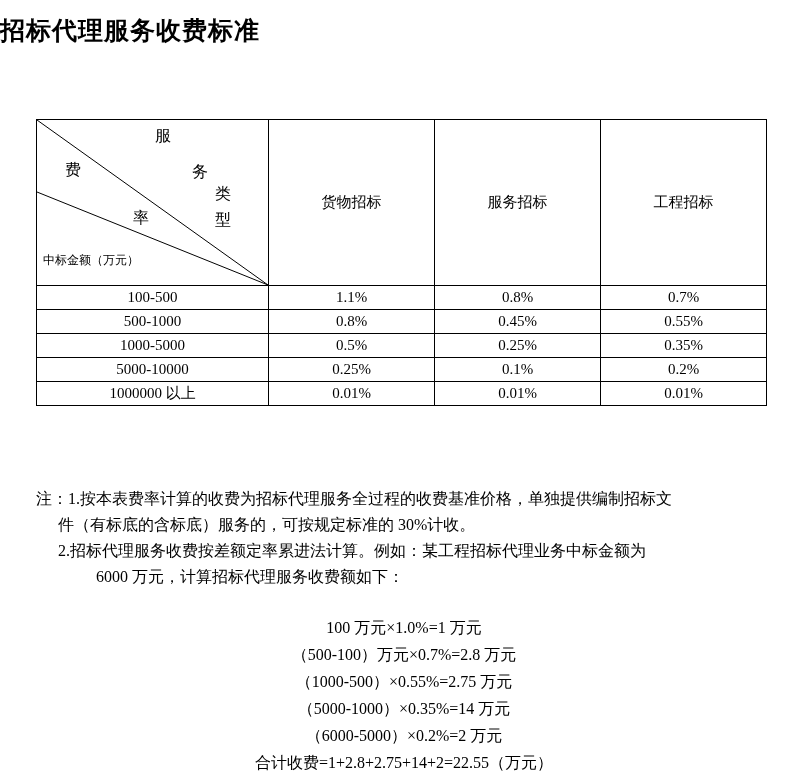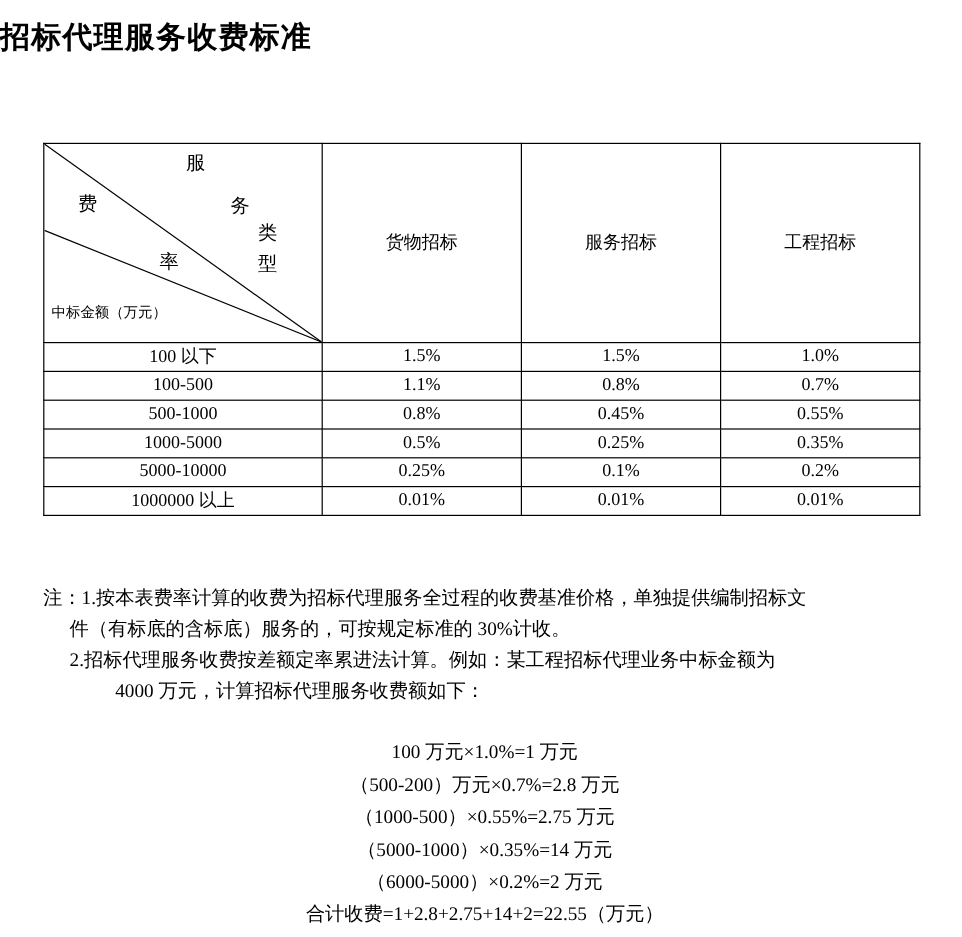--- a/index.html
+++ b/index.html
@@ -172,26 +172,20 @@
               <span class="corner-label lbl-leixing2">型</span>
               <span class="corner-label lbl-amount">中标金额（万元）</span>
             </div>
           </td>
           <td class="header-cell">货物招标</td>
           <td class="header-cell">服务招标</td>
           <td class="header-cell">工程招标</td>
         </tr>
 
         <tr>
-          <td>100 以下</td>
-          <td>1.5%</td>
-          <td>1.5%</td>
-          <td>1.0%</td>
-        </tr>
-        <tr>
           <td>100-500</td>
           <td>1.1%</td>
           <td>0.8%</td>
           <td>0.7%</td>
         </tr>
         <tr>
           <td>500-1000</td>
           <td>0.8%</td>
           <td>0.45%</td>
           <td>0.55%</td>
@@ -215,25 +209,25 @@
           <td>0.01%</td>
         </tr>
       </tbody>
     </table>
   </div>
 
   <div class="notes">
     <div class="note-line note-indent1">注：1.按本表费率计算的收费为招标代理服务全过程的收费基准价格，单独提供编制招标文</div>
     <div class="note-line note-indent2">件（有标底的含标底）服务的，可按规定标准的 30%计收。</div>
     <div class="note-line note-indent3">2.招标代理服务收费按差额定率累进法计算。例如：某工程招标代理业务中标金额为</div>
-    <div class="note-line note-indent4">4000 万元，计算招标代理服务收费额如下：</div>
+    <div class="note-line note-indent4">6000 万元，计算招标代理服务收费额如下：</div>
   </div>
 
   <div class="calc-block">
     <div class="calc-line">100 万元×1.0%=1 万元</div>
-    <div class="calc-line">（500-200）万元×0.7%=2.8 万元</div>
+    <div class="calc-line">（500-100）万元×0.7%=2.8 万元</div>
     <div class="calc-line">（1000-500）×0.55%=2.75 万元</div>
     <div class="calc-line">（5000-1000）×0.35%=14 万元</div>
     <div class="calc-line">（6000-5000）×0.2%=2 万元</div>
     <div class="calc-line">合计收费=1+2.8+2.75+14+2=22.55（万元）</div>
   </div>
 
 </div>
 
 </body></html>

